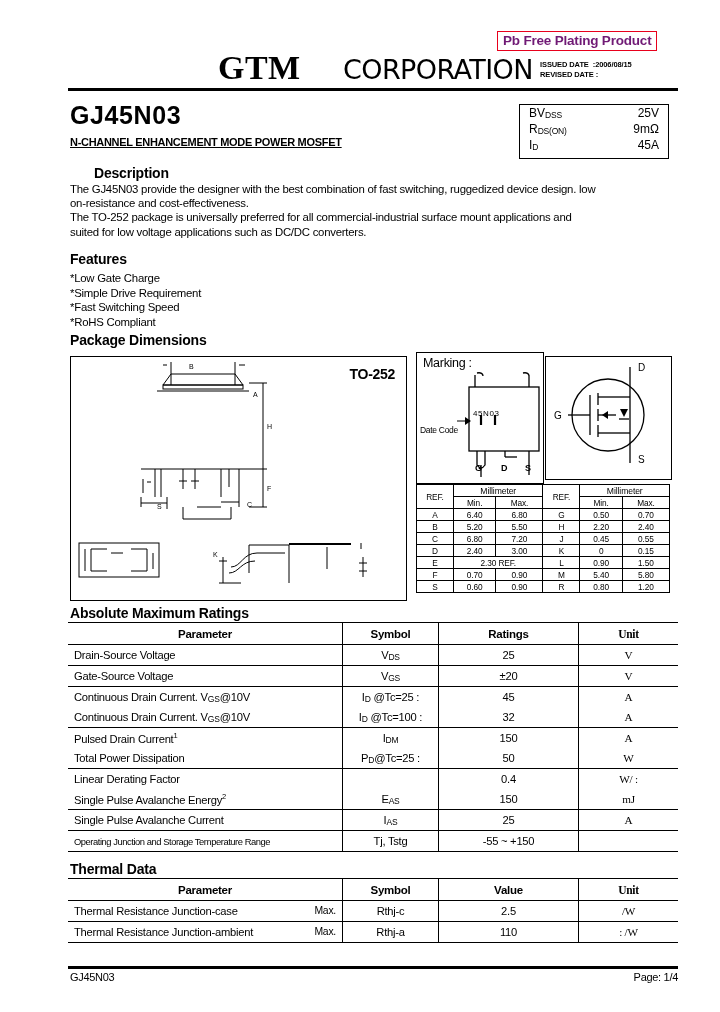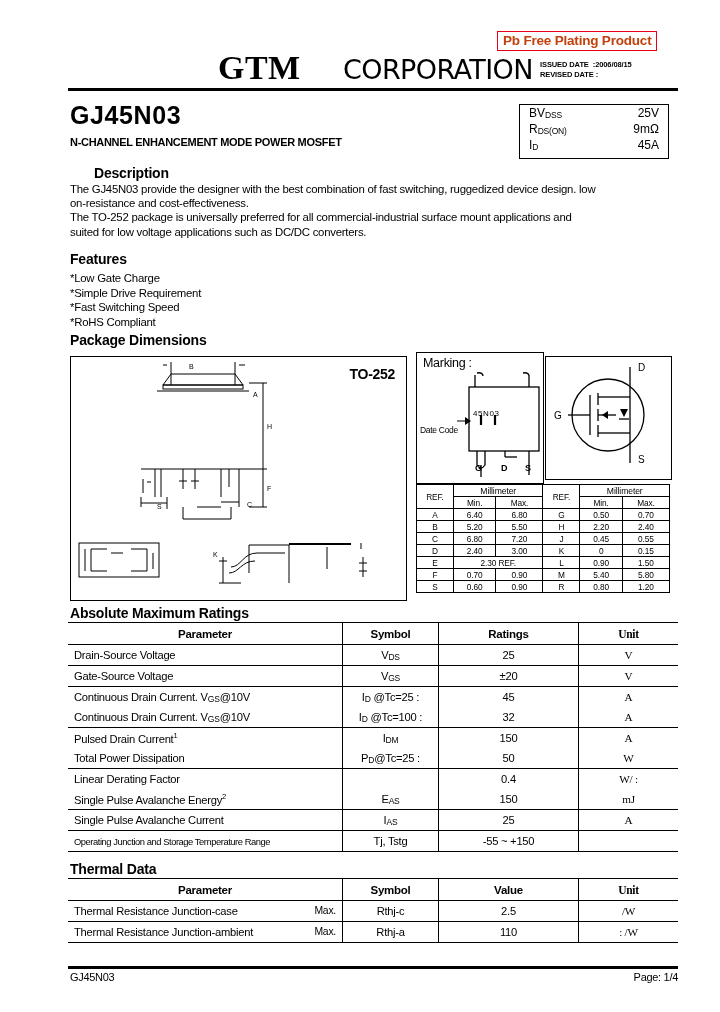--- a/index.html
+++ b/index.html
@@ -6,21 +6,21 @@
   body{
     width:720px;height:1012px;position:relative;overflow:hidden;
     font-family:"Liberation Sans", sans-serif;color:#000;
     -webkit-font-smoothing:none;
   }
   .page{position:absolute;left:0;top:0;width:720px;height:1012px;}
 
   
   .pbfree{
     position:absolute;left:497px;top:31px;
-    border:1.5px solid #e8001c;color:#c2410c;
+    border:1.5px solid #e8001c;color:#701a75;
     font-size:13.5px;font-weight:bold;letter-spacing:-0.2px;
     padding:1px 5px 2px 5px;line-height:15px;white-space:nowrap;
   }
   .logo-gtm{
     position:antialiased;position:absolute;left:218px;top:50px;
     font-family:"Liberation Serif", serif;font-weight:bold;font-size:34px;
     letter-spacing:0.5px;line-height:36px;
   }
   .logo-corp{
     position:absolute;left:343px;top:54px;
@@ -36,21 +36,21 @@
     position:absolute;left:68px;top:88px;width:610px;height:3px;background:#000;
   }
 
   
   .part-title{
     position:absolute;left:70px;top:101px;
     font-size:25px;font-weight:bold;letter-spacing:0.6px;line-height:28px;
   }
   .part-sub{
     position:absolute;left:70px;top:136px;
-    font-size:11px;font-weight:bold;letter-spacing:-0.3px;line-height:13px;
+    font-size:11px;font-weight:bold;letter-spacing:-0.3px;line-height:13px;text-decoration:underline;
   }
   .specbox{
     position:absolute;left:519px;top:104px;width:148px;height:53px;
     border:1.4px solid #000;
   }
   .specbox .row{
     position:relative;height:16px;line-height:16px;font-size:12px;
     padding:0 8px 0 9px;
   }
   .specbox .row .val{position:absolute;right:9px;top:0;margin-left:42px;}

